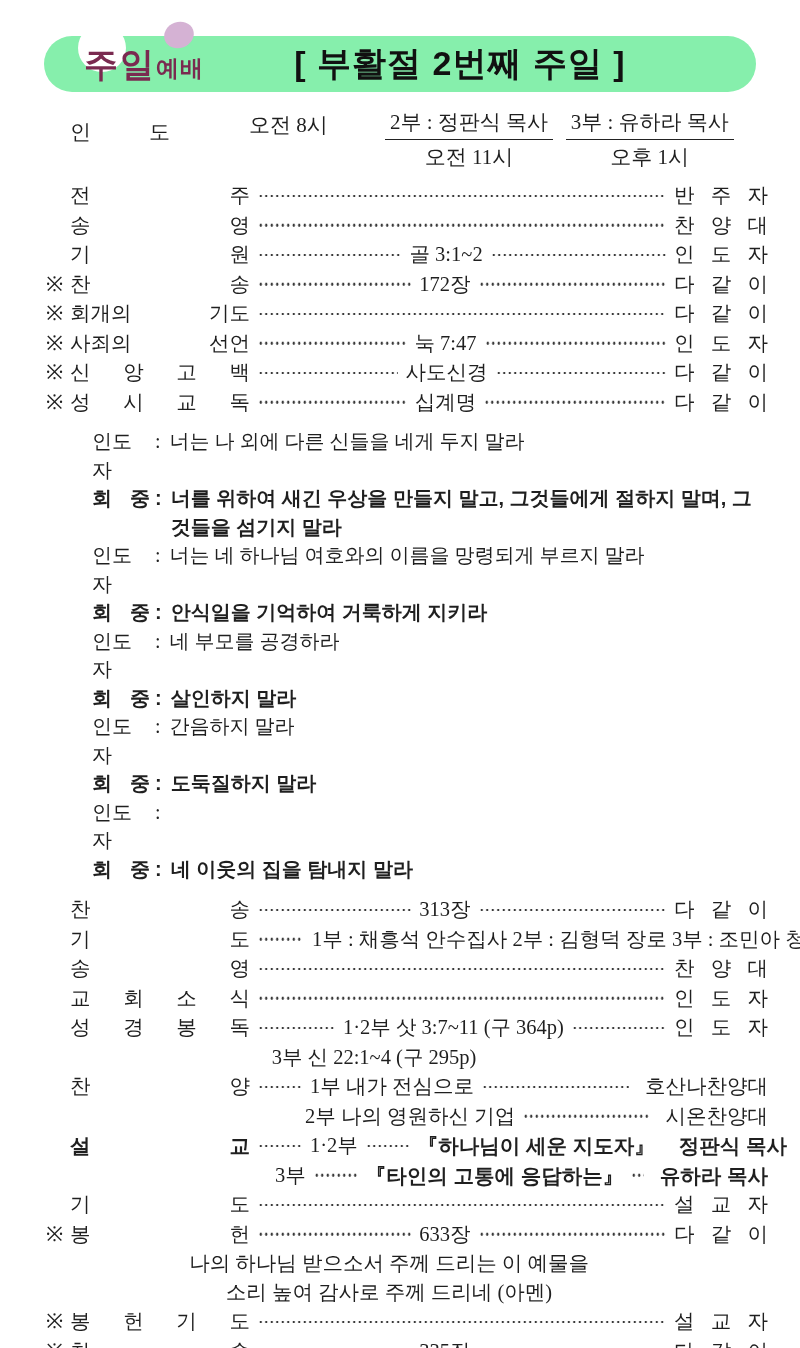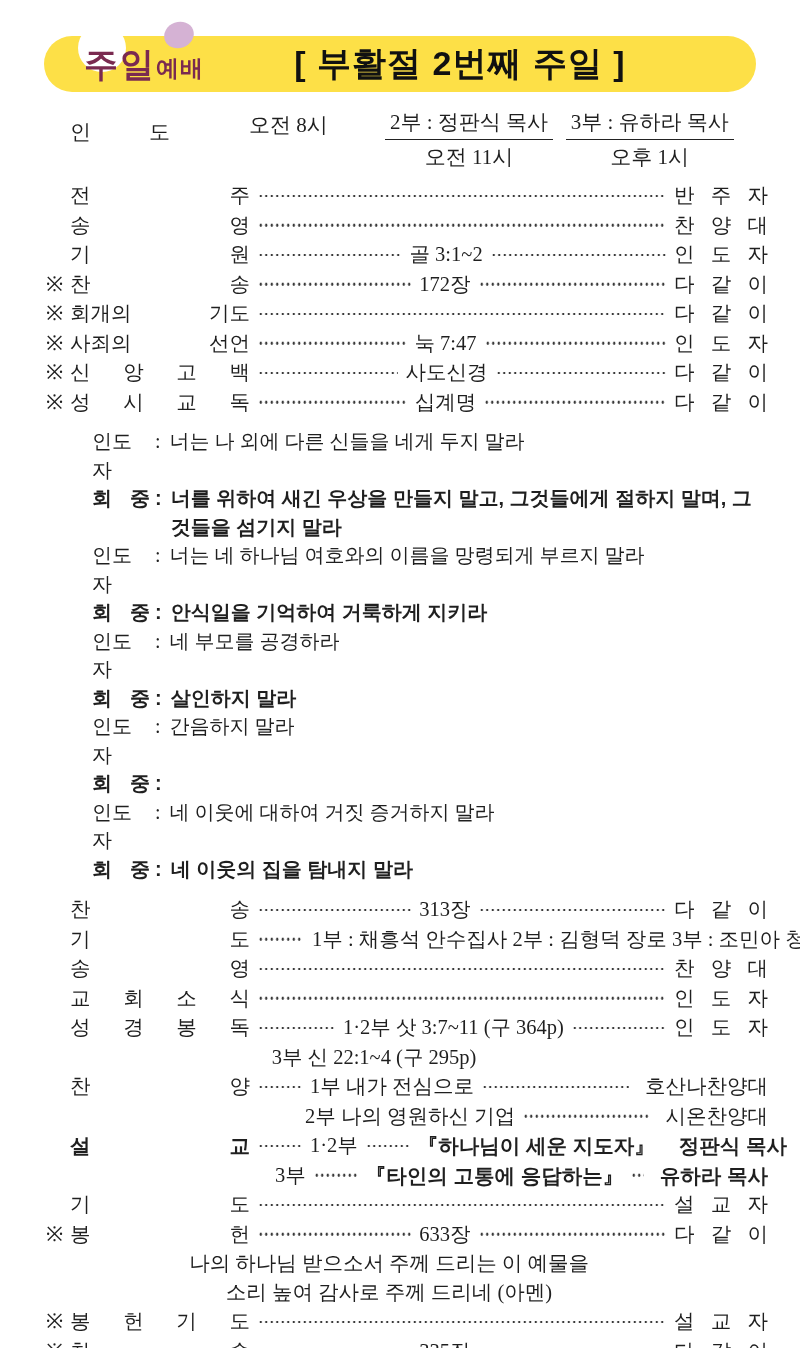--- a/index.html
+++ b/index.html
@@ -8,21 +8,21 @@
     width: 800px; height: 1348px; overflow: hidden;
     font-family: "Liberation Serif", "DejaVu Serif", serif;
     color: #1f1f1f;
   }
 
   
   .banner {
     position: relative;
     margin: 36px 44px 0 44px;
     height: 56px;
-    background: #fde047;
+    background: #86efac;
     border-radius: 28px;
   }
   .deco-white {
     position: absolute; left: 34px; top: -12px;
     width: 48px; height: 48px; border-radius: 50%;
     background: #ffffff; z-index: 1;
   }
   .deco-lilac {
     position: absolute; left: 120px; top: -14px;
     width: 30px; height: 26px; border-radius: 50%;
@@ -242,25 +242,25 @@
         <span class="r-text">살인하지 말라</span>
     </div>
     <div class="r-line">
       <span class="r-speaker">인도자</span>
         <span class="r-colon">:</span>
         <span class="r-text">간음하지 말라</span>
     </div>
     <div class="r-line boldline">
       <span class="r-speaker">회 중</span>
         <span class="r-colon">:</span>
-    </div>
-    <div class="r-line">
-      <span class="r-speaker">인도자</span>
-        <span class="r-colon">:</span>
-        <span class="r-text">네 이웃에 대하여 거짓 증거하지 말라</span>
+        <span class="r-text">도둑질하지 말라</span>
+    </div>
+    <div class="r-line">
+      <span class="r-speaker">인도자</span>
+        <span class="r-colon">:</span>
     </div>
     <div class="r-line boldline">
       <span class="r-speaker">회 중</span>
         <span class="r-colon">:</span>
         <span class="r-text">네 이웃의 집을 탐내지 말라</span>
     </div>
   </div>
 
   <div class="order">
     <div class="row">

